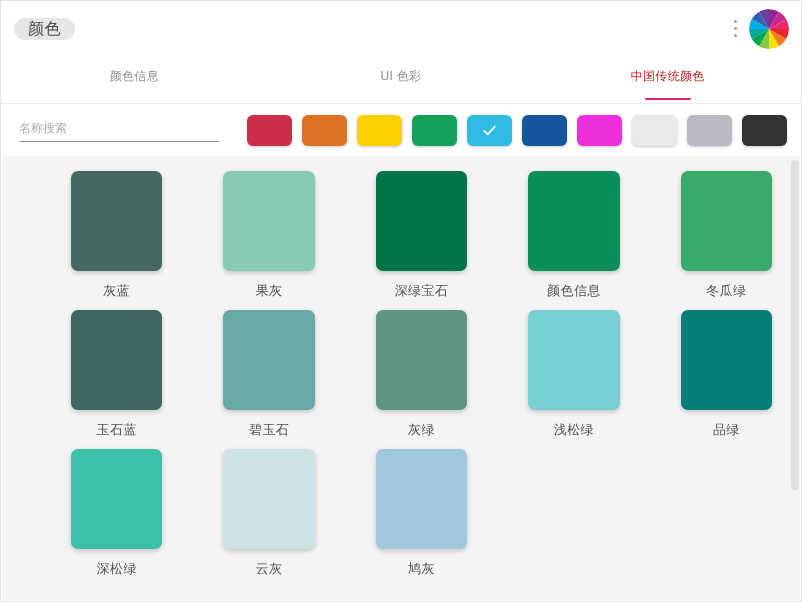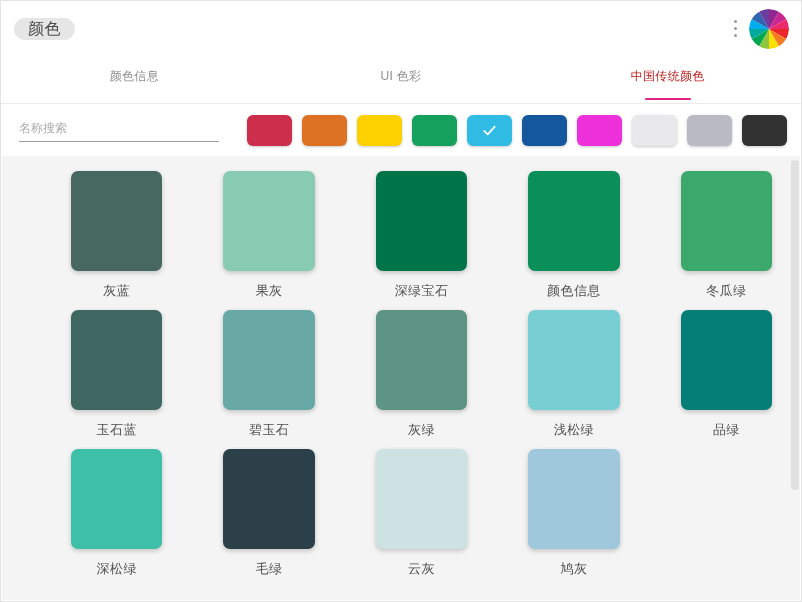--- a/index.html
+++ b/index.html
@@ -338,24 +338,20 @@
         </div>
         <div class="card">
           <div class="swatch" style="background: rgb(5, 126, 120);"></div>
           <div class="card-label">品绿</div>
         </div>
         <div class="card">
           <div class="swatch" style="background: rgb(61, 191, 168);"></div>
           <div class="card-label">深松绿</div>
         </div>
         <div class="card">
-          <div class="swatch" style="background: rgb(43, 64, 73);"></div>
-          <div class="card-label">毛绿</div>
-        </div>
-        <div class="card">
           <div class="swatch" style="background: rgb(205, 226, 226);"></div>
           <div class="card-label">云灰</div>
         </div>
         <div class="card">
           <div class="swatch" style="background: rgb(159, 200, 221);"></div>
           <div class="card-label">鸠灰</div>
         </div>
       </div>
   </div>
 

